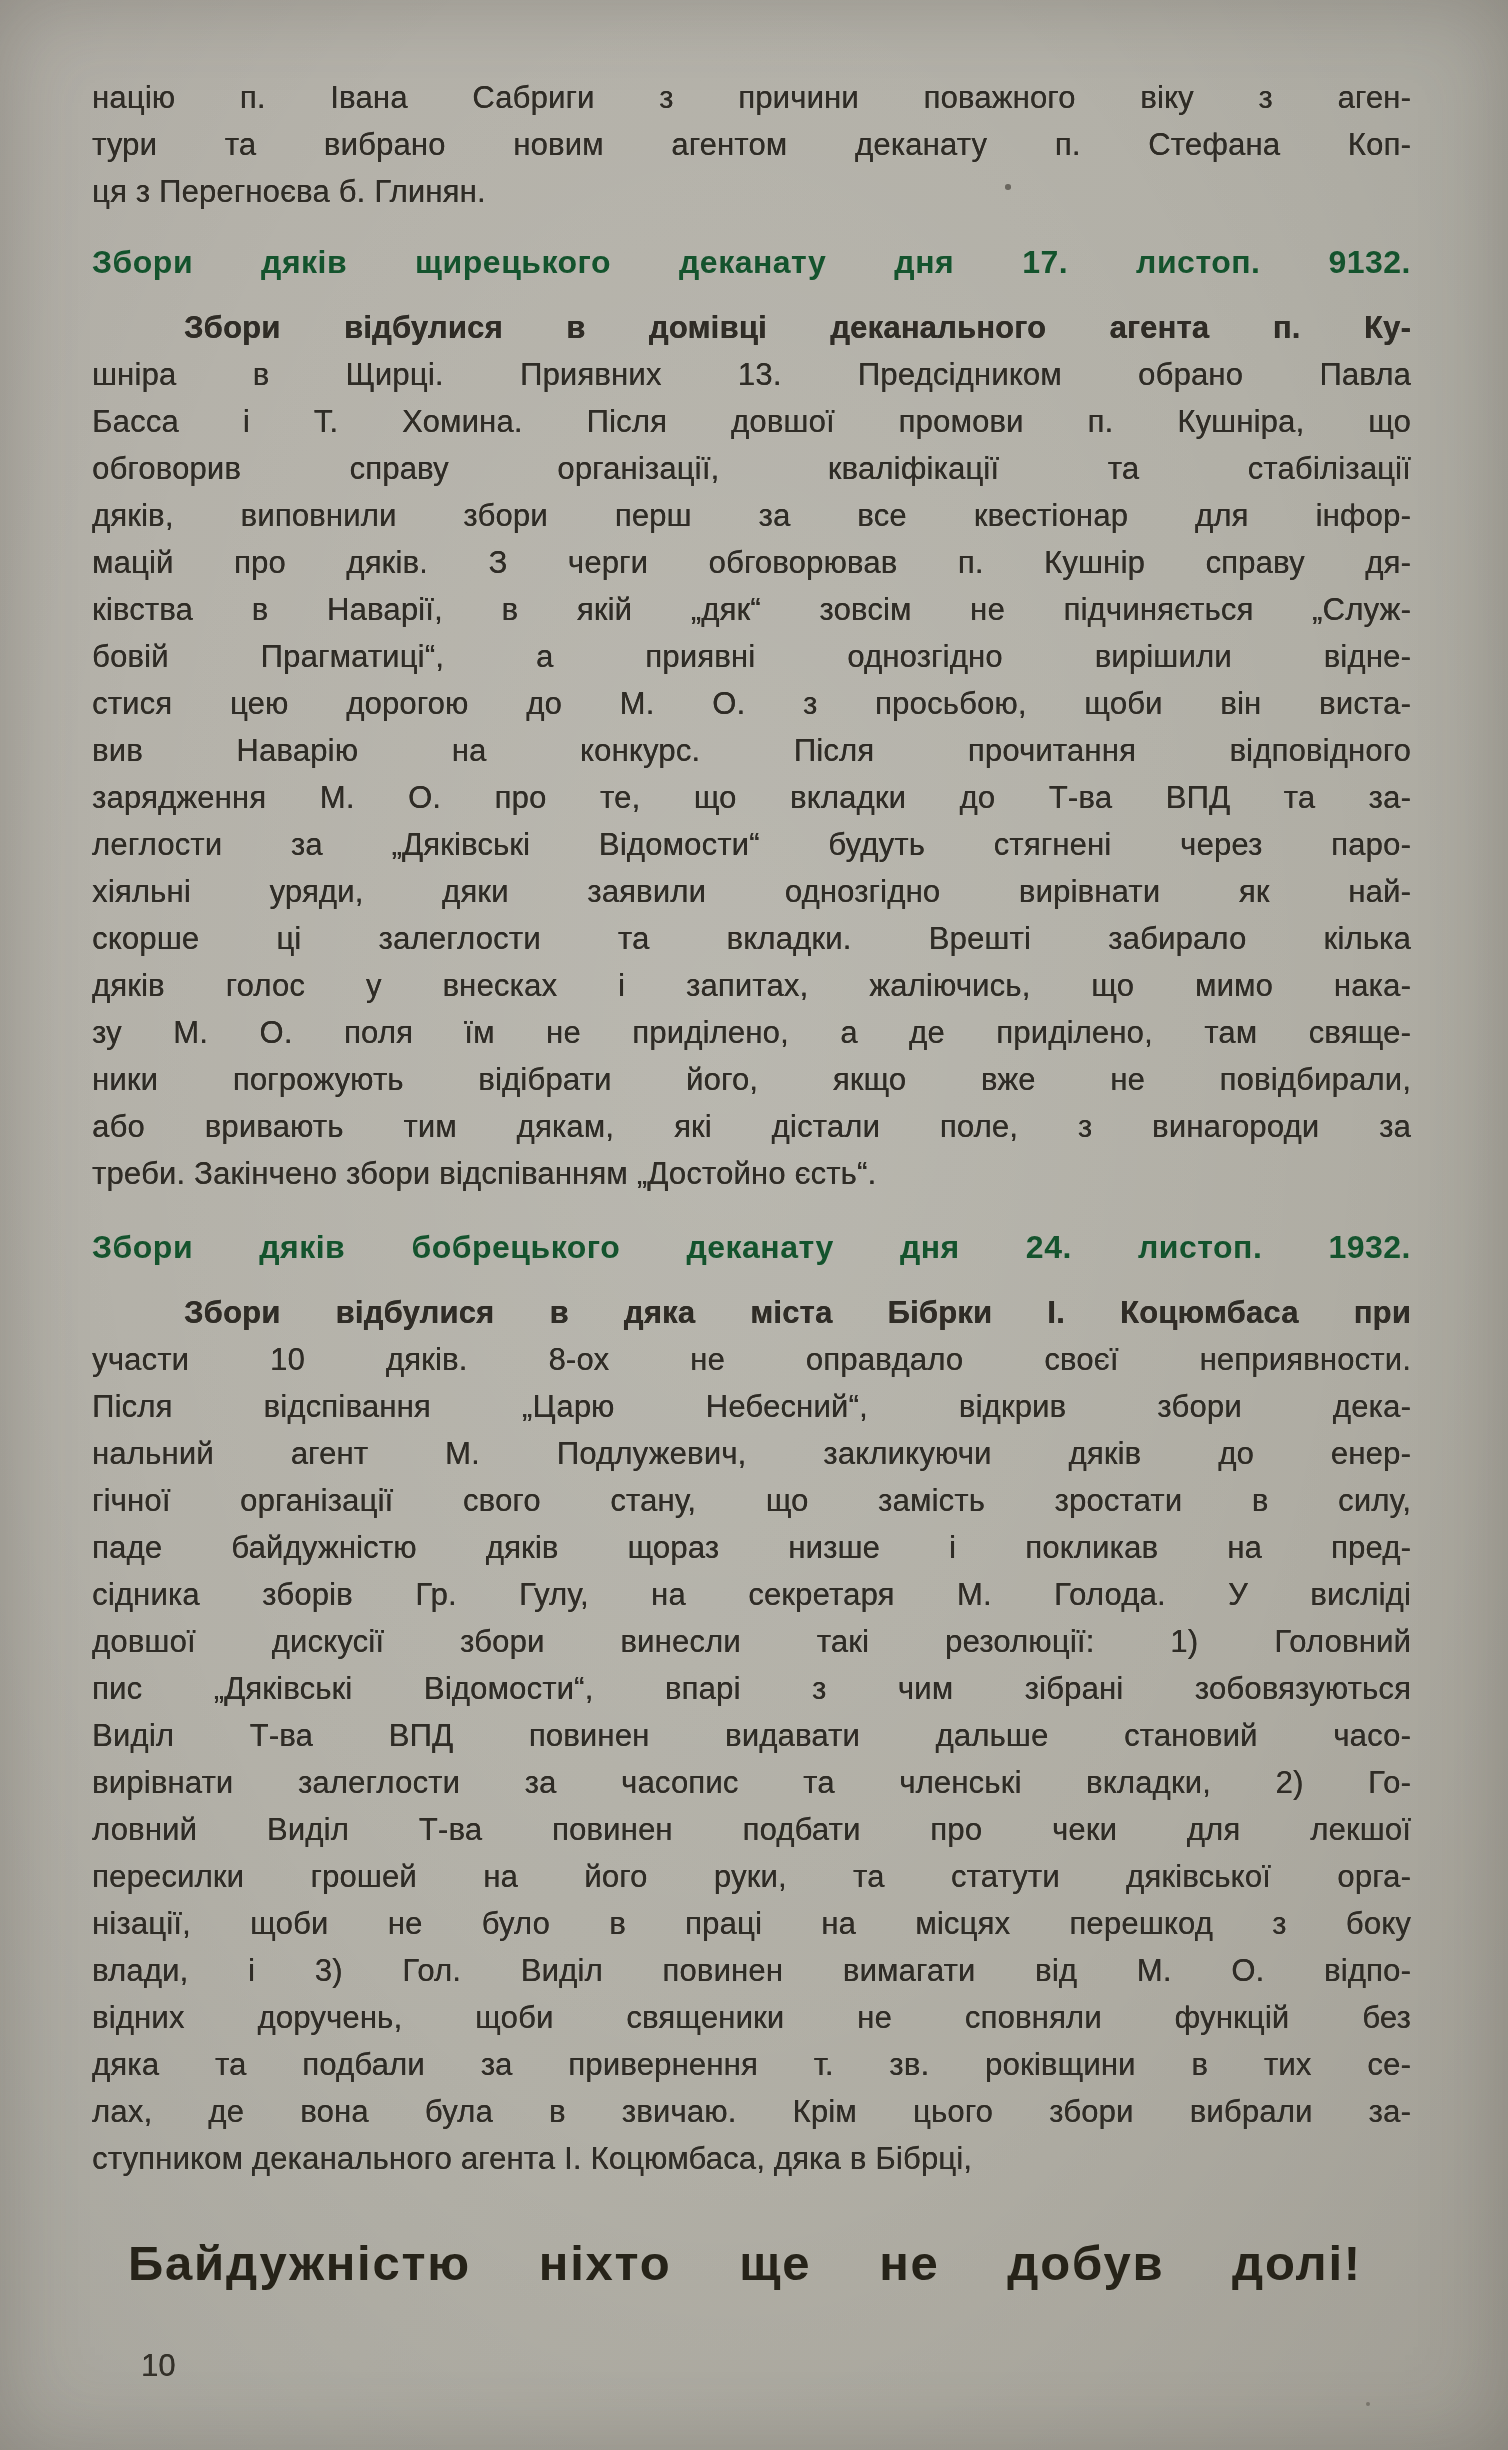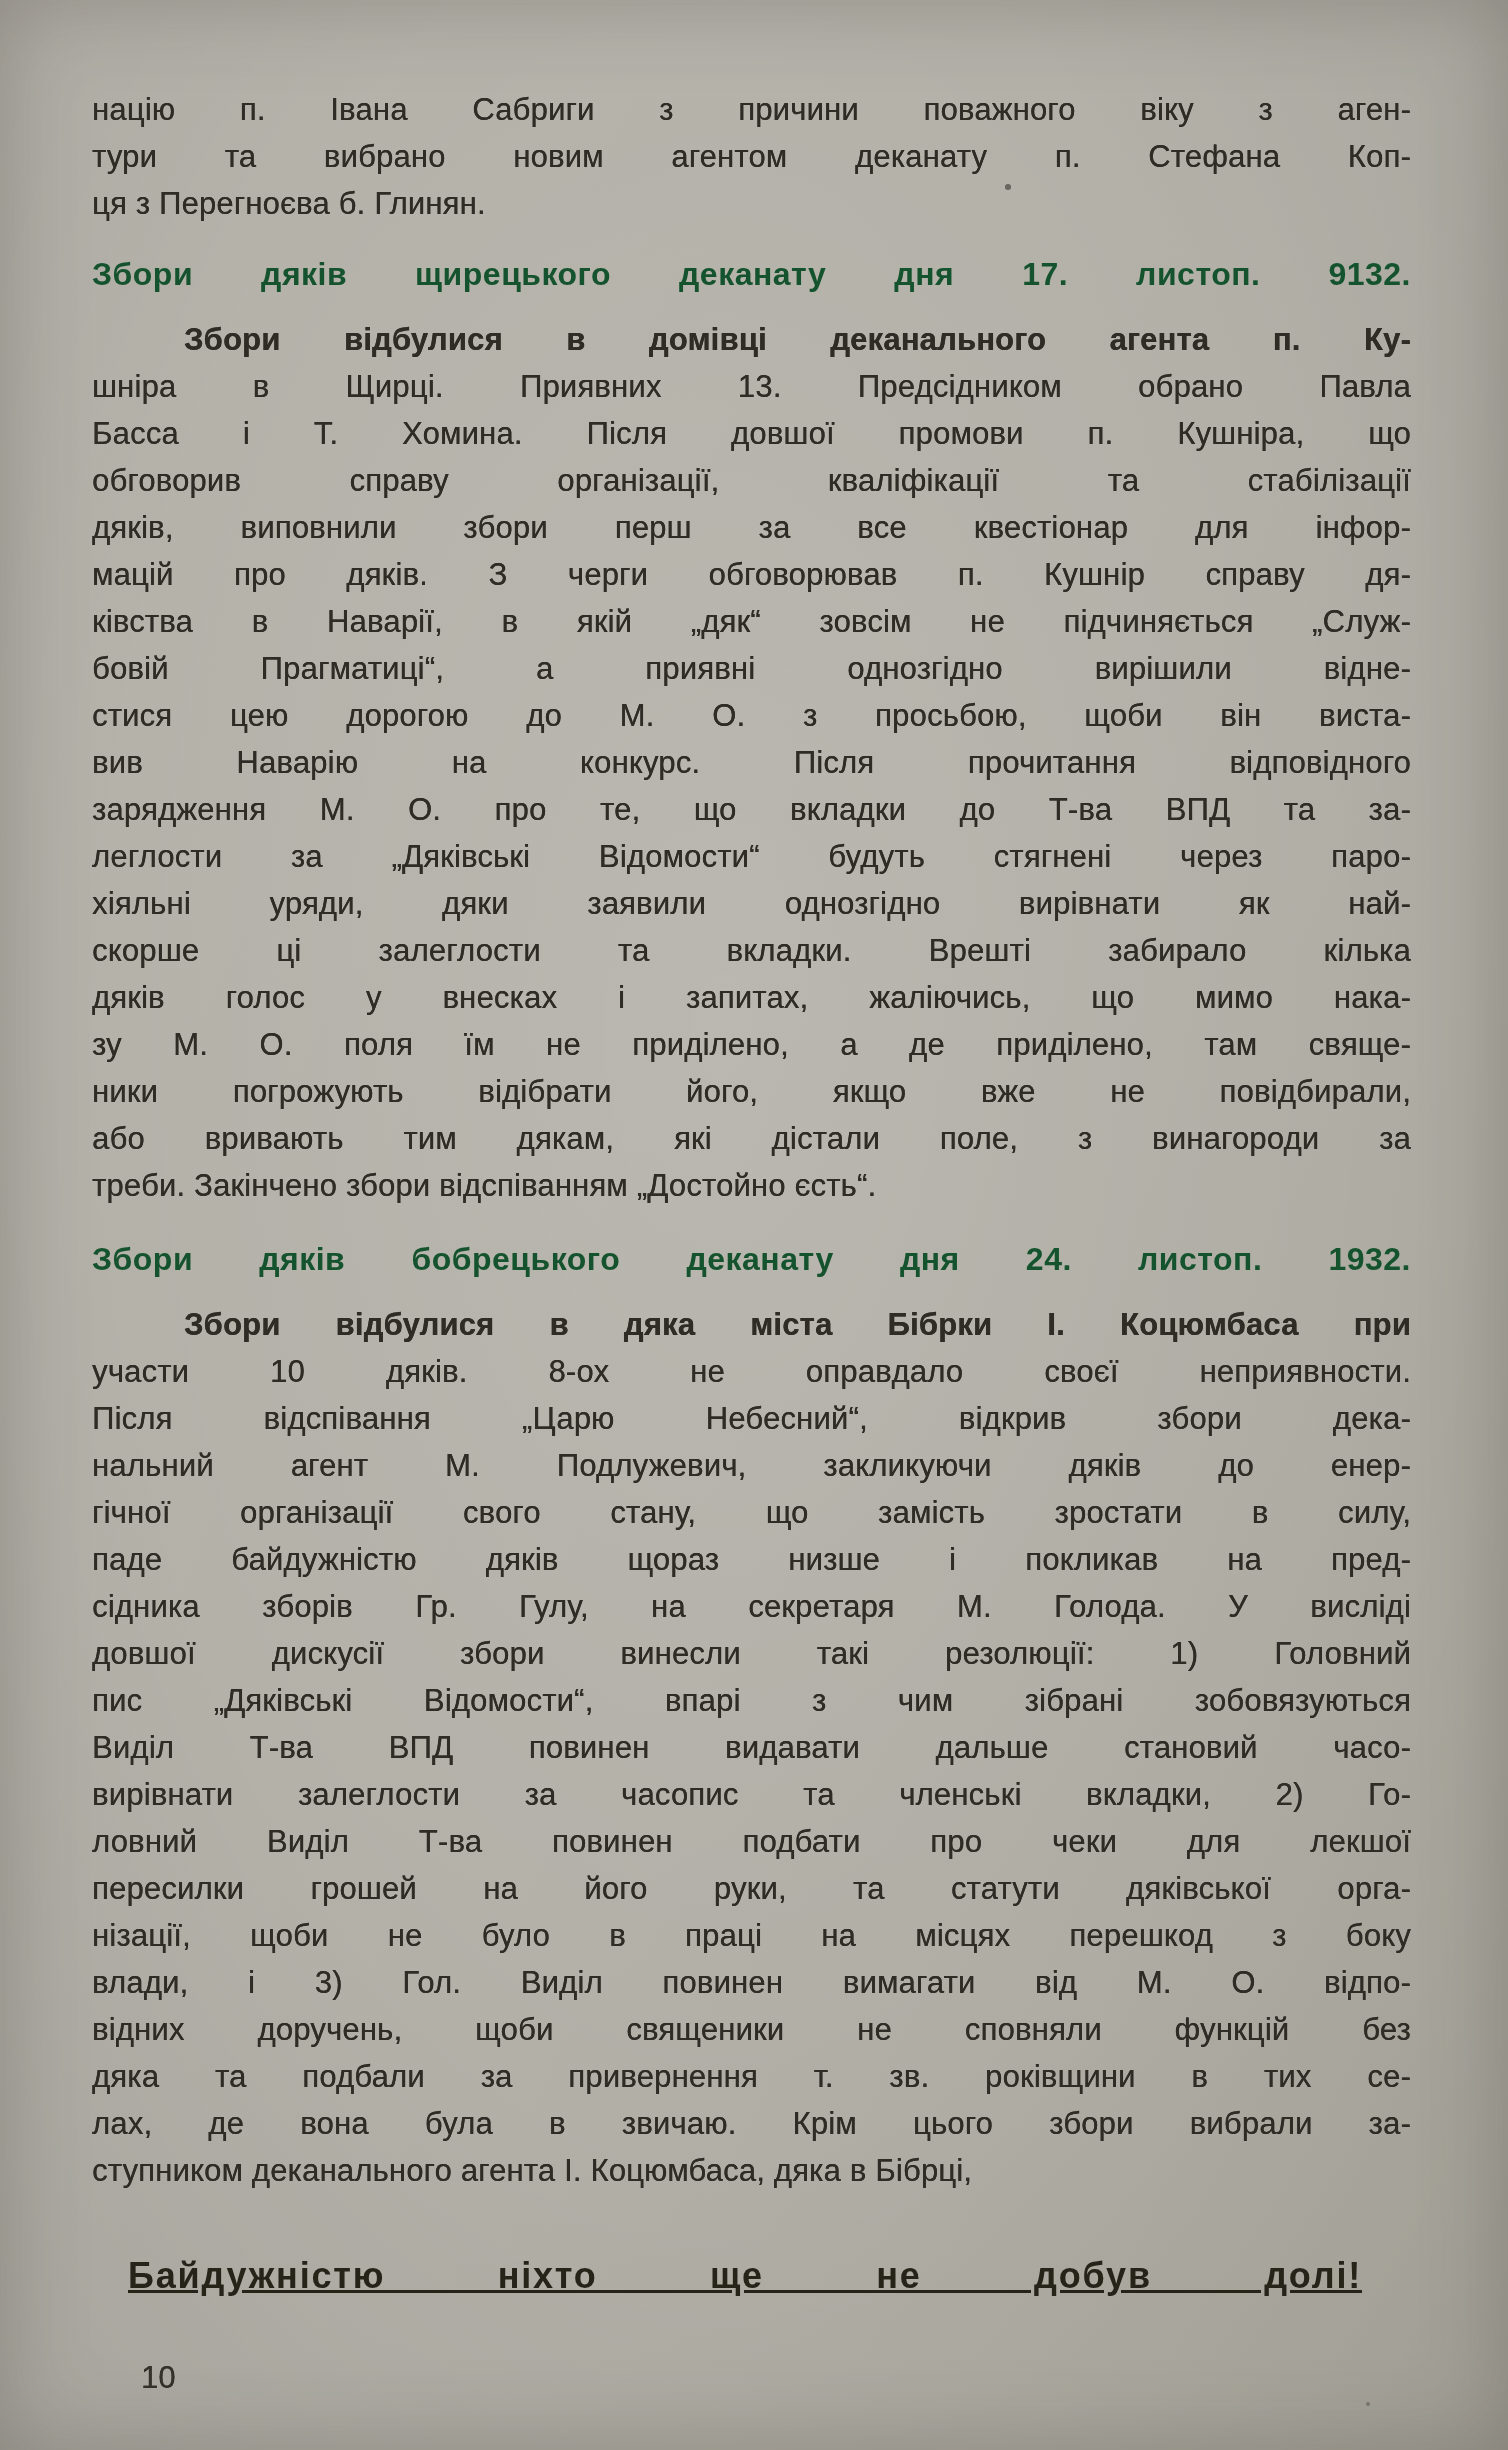--- a/index.html
+++ b/index.html
@@ -17,21 +17,21 @@
     inset: 0;
     background:
       radial-gradient(ellipse at 48% 42%, rgba(255,255,255,0.09) 0%, rgba(255,255,255,0.0) 55%, rgba(0,0,0,0.07) 100%),
       linear-gradient(115deg, #b6b3ab 0%, #b2b0a7 55%, #aca99f 100%);
     box-shadow: inset 0 0 86px rgba(60,55,45,0.28);
   }
   .content {
     position: absolute;
     left: 92px;
     right: 97px;
-    top: 86px;
+    top: 74px;
   }
   .para {
     font-size: 31px;
     line-height: 47px;
     letter-spacing: 0.2px;
     text-shadow: 0.2px 0 0 currentColor;
   }
   .line {
     text-align: justify;
     text-align-last: justify;
@@ -53,28 +53,27 @@
     text-align: justify;
     text-align-last: justify;
     margin-top: 26px;
     margin-bottom: 17px;
   }
   .heading-1 { margin-top: 23px; }
   .slogan {
     margin-top: 56px;
     margin-left: 36px;
     margin-right: 49px;
-    font-size: 36px;
+    font-size: 49px;
     line-height: 51px;
     font-weight: 700;
     letter-spacing: 1.8px;
     color: #262319;
     text-align: justify;
     text-align-last: justify;
-    text-decoration: underline;
   }
   .page-number {
     margin-top: 59px;
     margin-left: 49px;
     font-size: 31px;
     color: #34312a;
     text-shadow: 0.2px 0 0 currentColor;
   }
   .speck {
     position: absolute;

